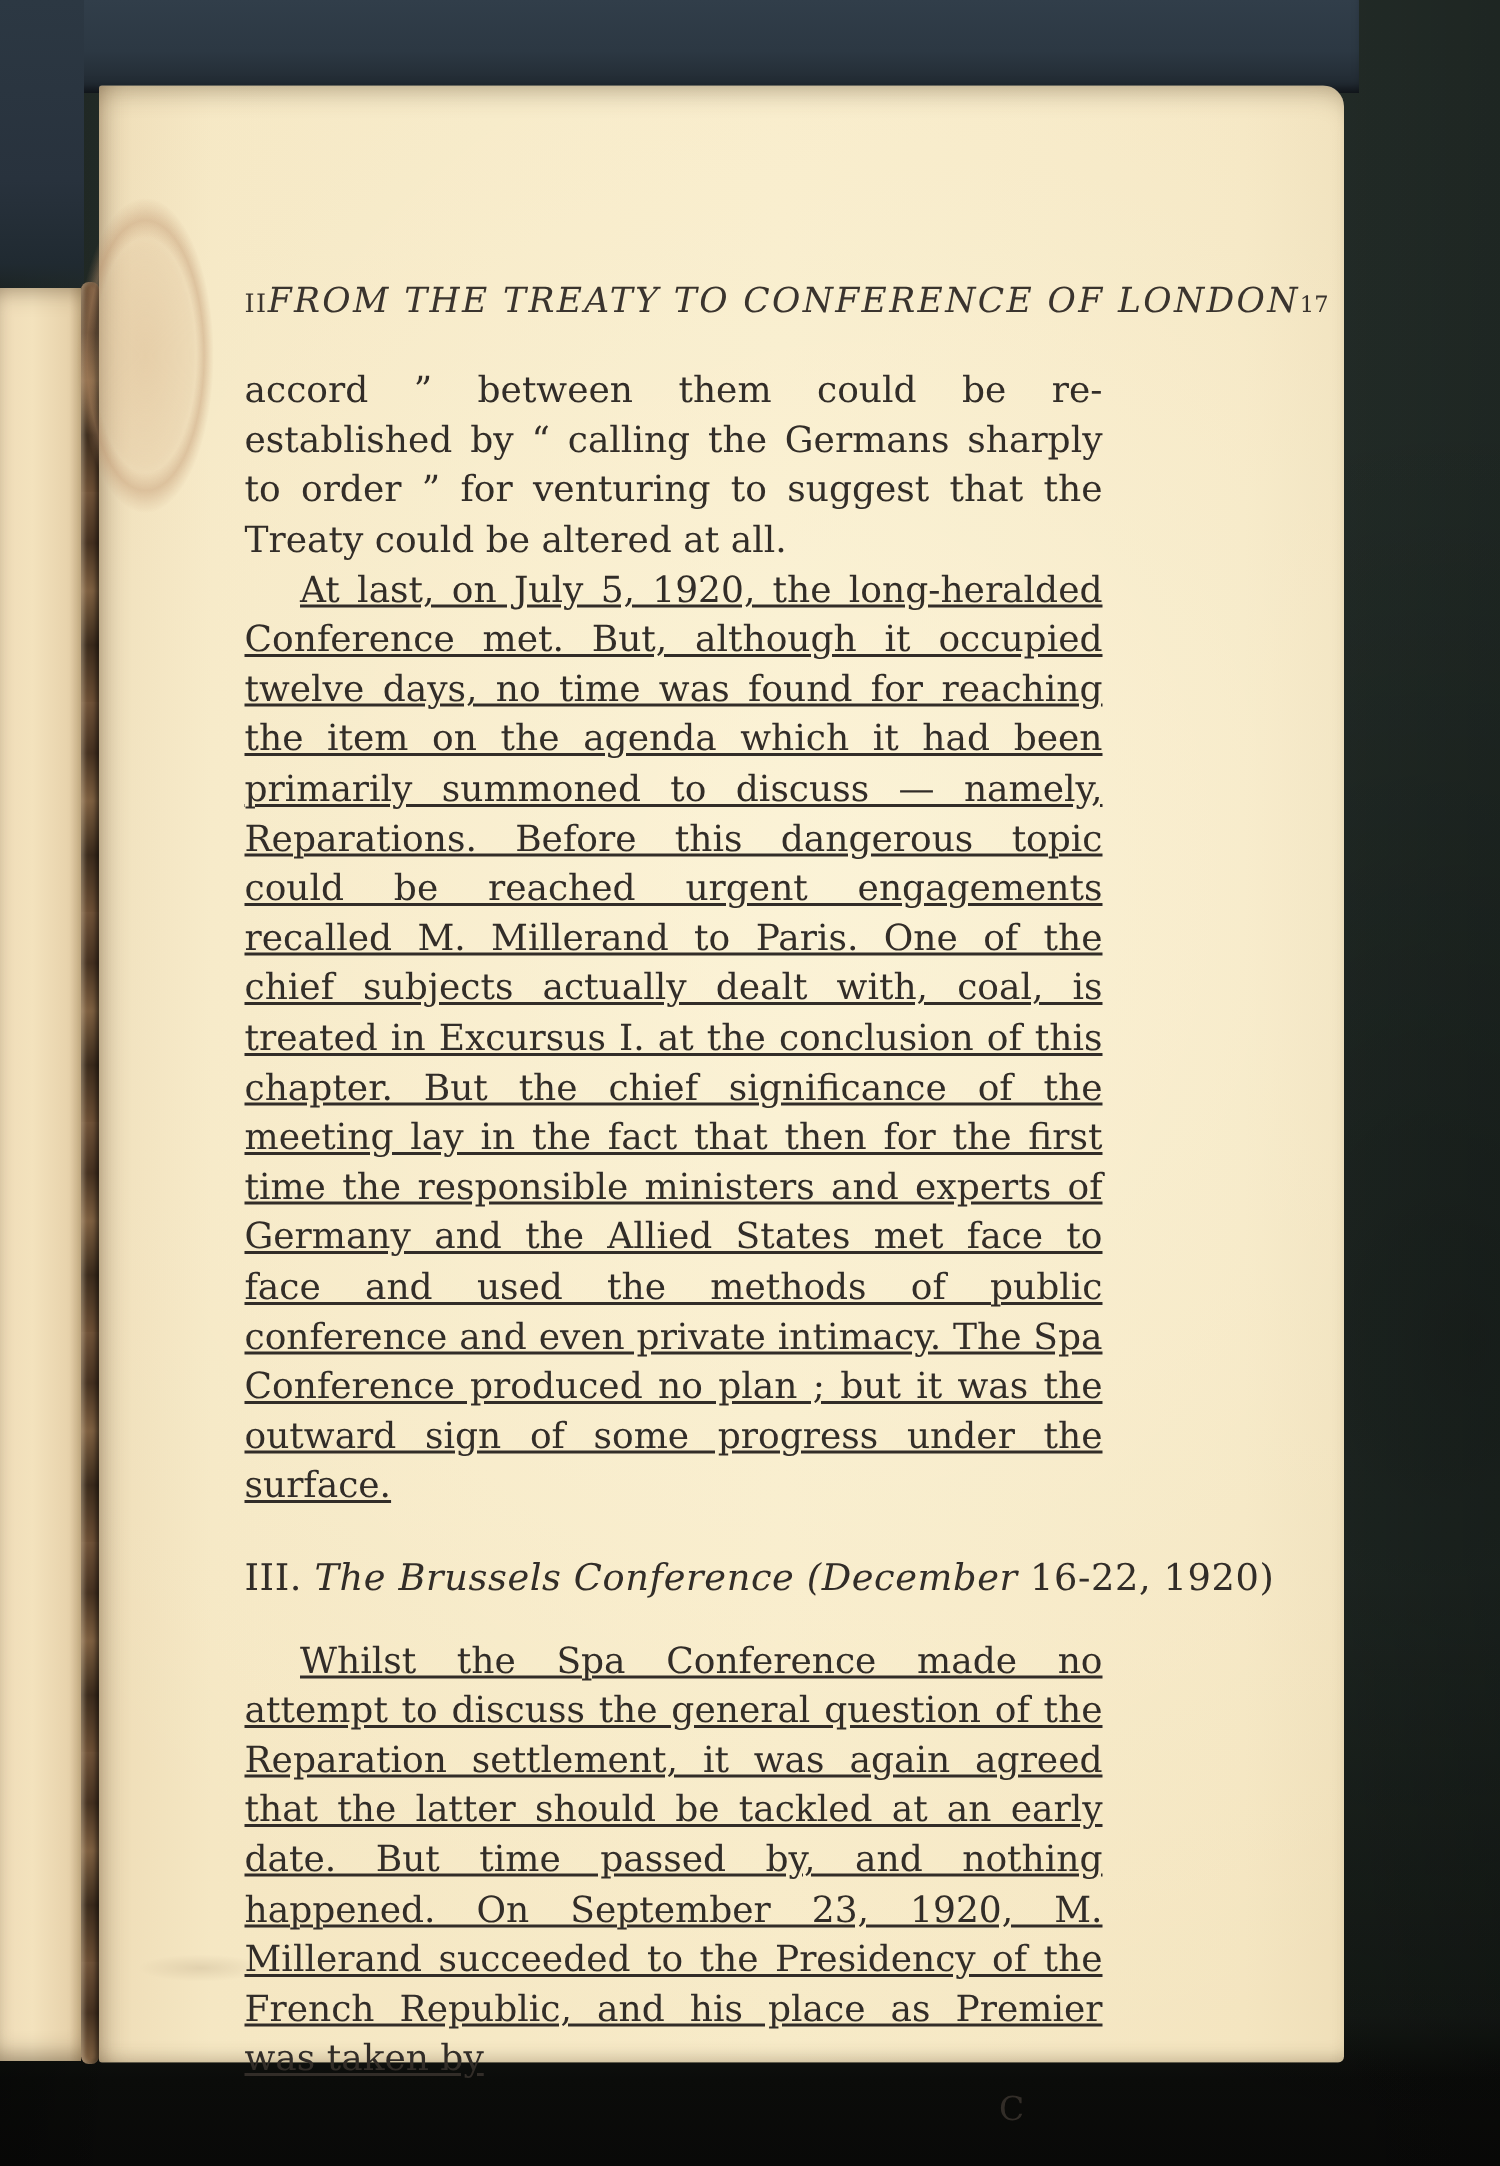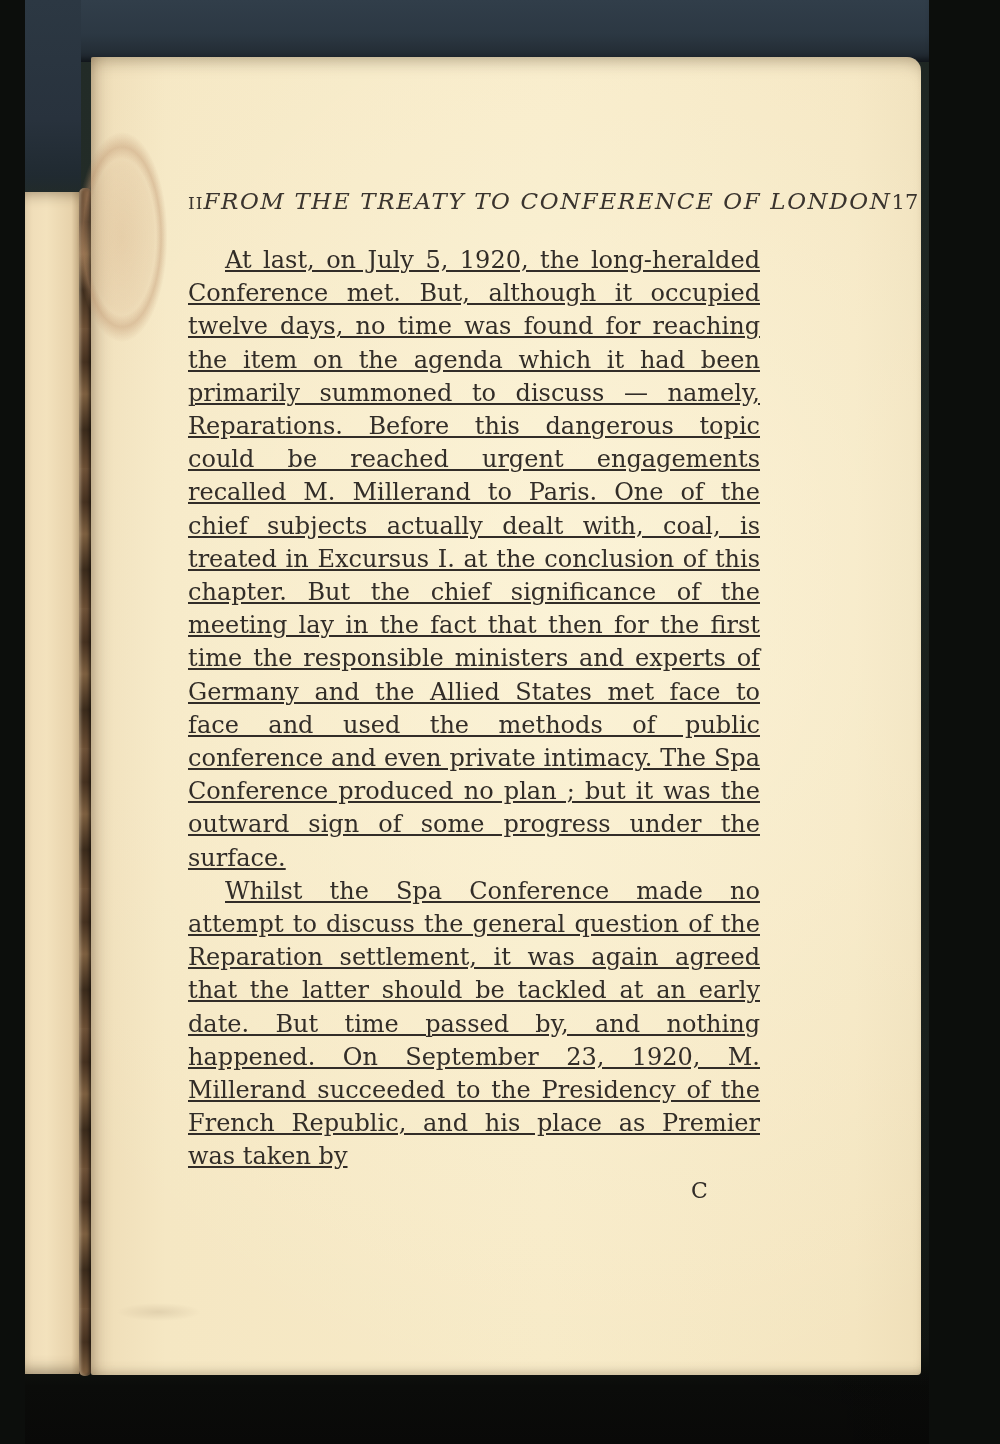--- a/index.html
+++ b/index.html
@@ -1,25 +1,24 @@
 <!DOCTYPE html>
 <html><head>
 <meta charset="utf-8">
 <style>
   html, body { margin: 0; padding: 0; background: #0c0e0c; }
   .canvas {
     position: relative;
-    width: 904px;
+    width: 1000px;
     height: 1444px;
     overflow: hidden;
     background:
       linear-gradient(180deg, #222b27 0%, #232d28 72%, #151a16 93%, #0b0c0a 96%, #090908 100%),
       #1f2723;
     font-family: "DejaVu Serif", "Liberation Serif", serif;
-    margin-left: 25px;
   }
   
   .backdrop-shade {
     position: absolute; right: 0; top: 0; width: 1000px; height: 1444px;
     background:
       radial-gradient(ellipse 620px 900px at 98% 62%, rgba(0,0,0,0.28), rgba(0,0,0,0) 70%),
       linear-gradient(90deg, rgba(0,0,0,0.25) 0%, rgba(0,0,0,0) 8%, rgba(0,0,0,0) 86%, rgba(0,0,0,0.12) 100%);
   }
   
   .cover-strip {
@@ -76,21 +75,21 @@
   .content { position: absolute; left: 97px; top: 131px; width: 572px; color: #332e29; }
   .running-head {
     display: flex; align-items: baseline; justify-content: space-between;
     margin: 0 0 30px 0;
   }
   .chap-num { font-size: 17px; letter-spacing: 1px; color: #3a342e; }
   .running-title {
     font-style: italic; font-size: 23px; letter-spacing: 1.6px;
     color: #3a342e; white-space: nowrap;
   }
-  .page-num { font-size: 21px; color: #3a342e; }
+  .page-num { font-size: 15px; color: #3a342e; }
   .body-text p {
     margin: 0; font-size: 24px; line-height: 33.2px;
     text-align: justify; color: #322d28;
   }
   .body-text p.indent { text-indent: 37px; text-decoration: underline; }
   .section-heading {
     margin: 27px 0 23px 0; font-size: 24.5px; line-height: 33px;
     color: #322d28; white-space: nowrap; letter-spacing: 0.4px;
   }
   .section-heading .it { font-style: italic; }
@@ -112,22 +111,26 @@
 
     <div class="content">
 
       <div class="running-head">
         <span class="chap-num">II</span>
         <span class="running-title">FROM THE TREATY TO CONFERENCE OF LONDON</span>
         <span class="page-num">17</span>
       </div>
 
       <div class="body-text">
+        <p>accord ” between them could be re-established by “ calling the Germans sharply to order ” for venturing to suggest that the Treaty could be altered at all.</p>
         <p class="indent">At last, on July 5, 1920, the long-heralded Conference met. But, although it occupied twelve days, no time was found for reaching the item on the agenda which it had been primarily summoned to discuss — namely, Reparations. Before this dangerous topic could be reached urgent engagements recalled M. Millerand to Paris. One of the chief subjects actually dealt with, coal, is treated in Excursus I. at the conclusion of this chapter. But the chief significance of the meeting lay in the fact that then for the first time the responsible ministers and experts of Germany and the Allied States met face to face and used the methods of public conference and even private intimacy. The Spa Conference produced no plan ; but it was the outward sign of some progress under the surface.</p>
 
+        <div class="section-heading">
+          <span>III. </span><span class="it">The Brussels Conference (December</span><span> 16-22, 1920)</span>
+        </div>
 
         <p class="indent">Whilst the Spa Conference made no attempt to discuss the general question of the Reparation settlement, it was again agreed that the latter should be tackled at an early date. But time passed by, and nothing happened. On September 23, 1920, M. Millerand succeeded to the Presidency of the French Republic, and his place as Premier was taken by</p>
 
         <div class="signature-line">C</div>
       </div>
 
     </div>
   </div>
 </div>
 

